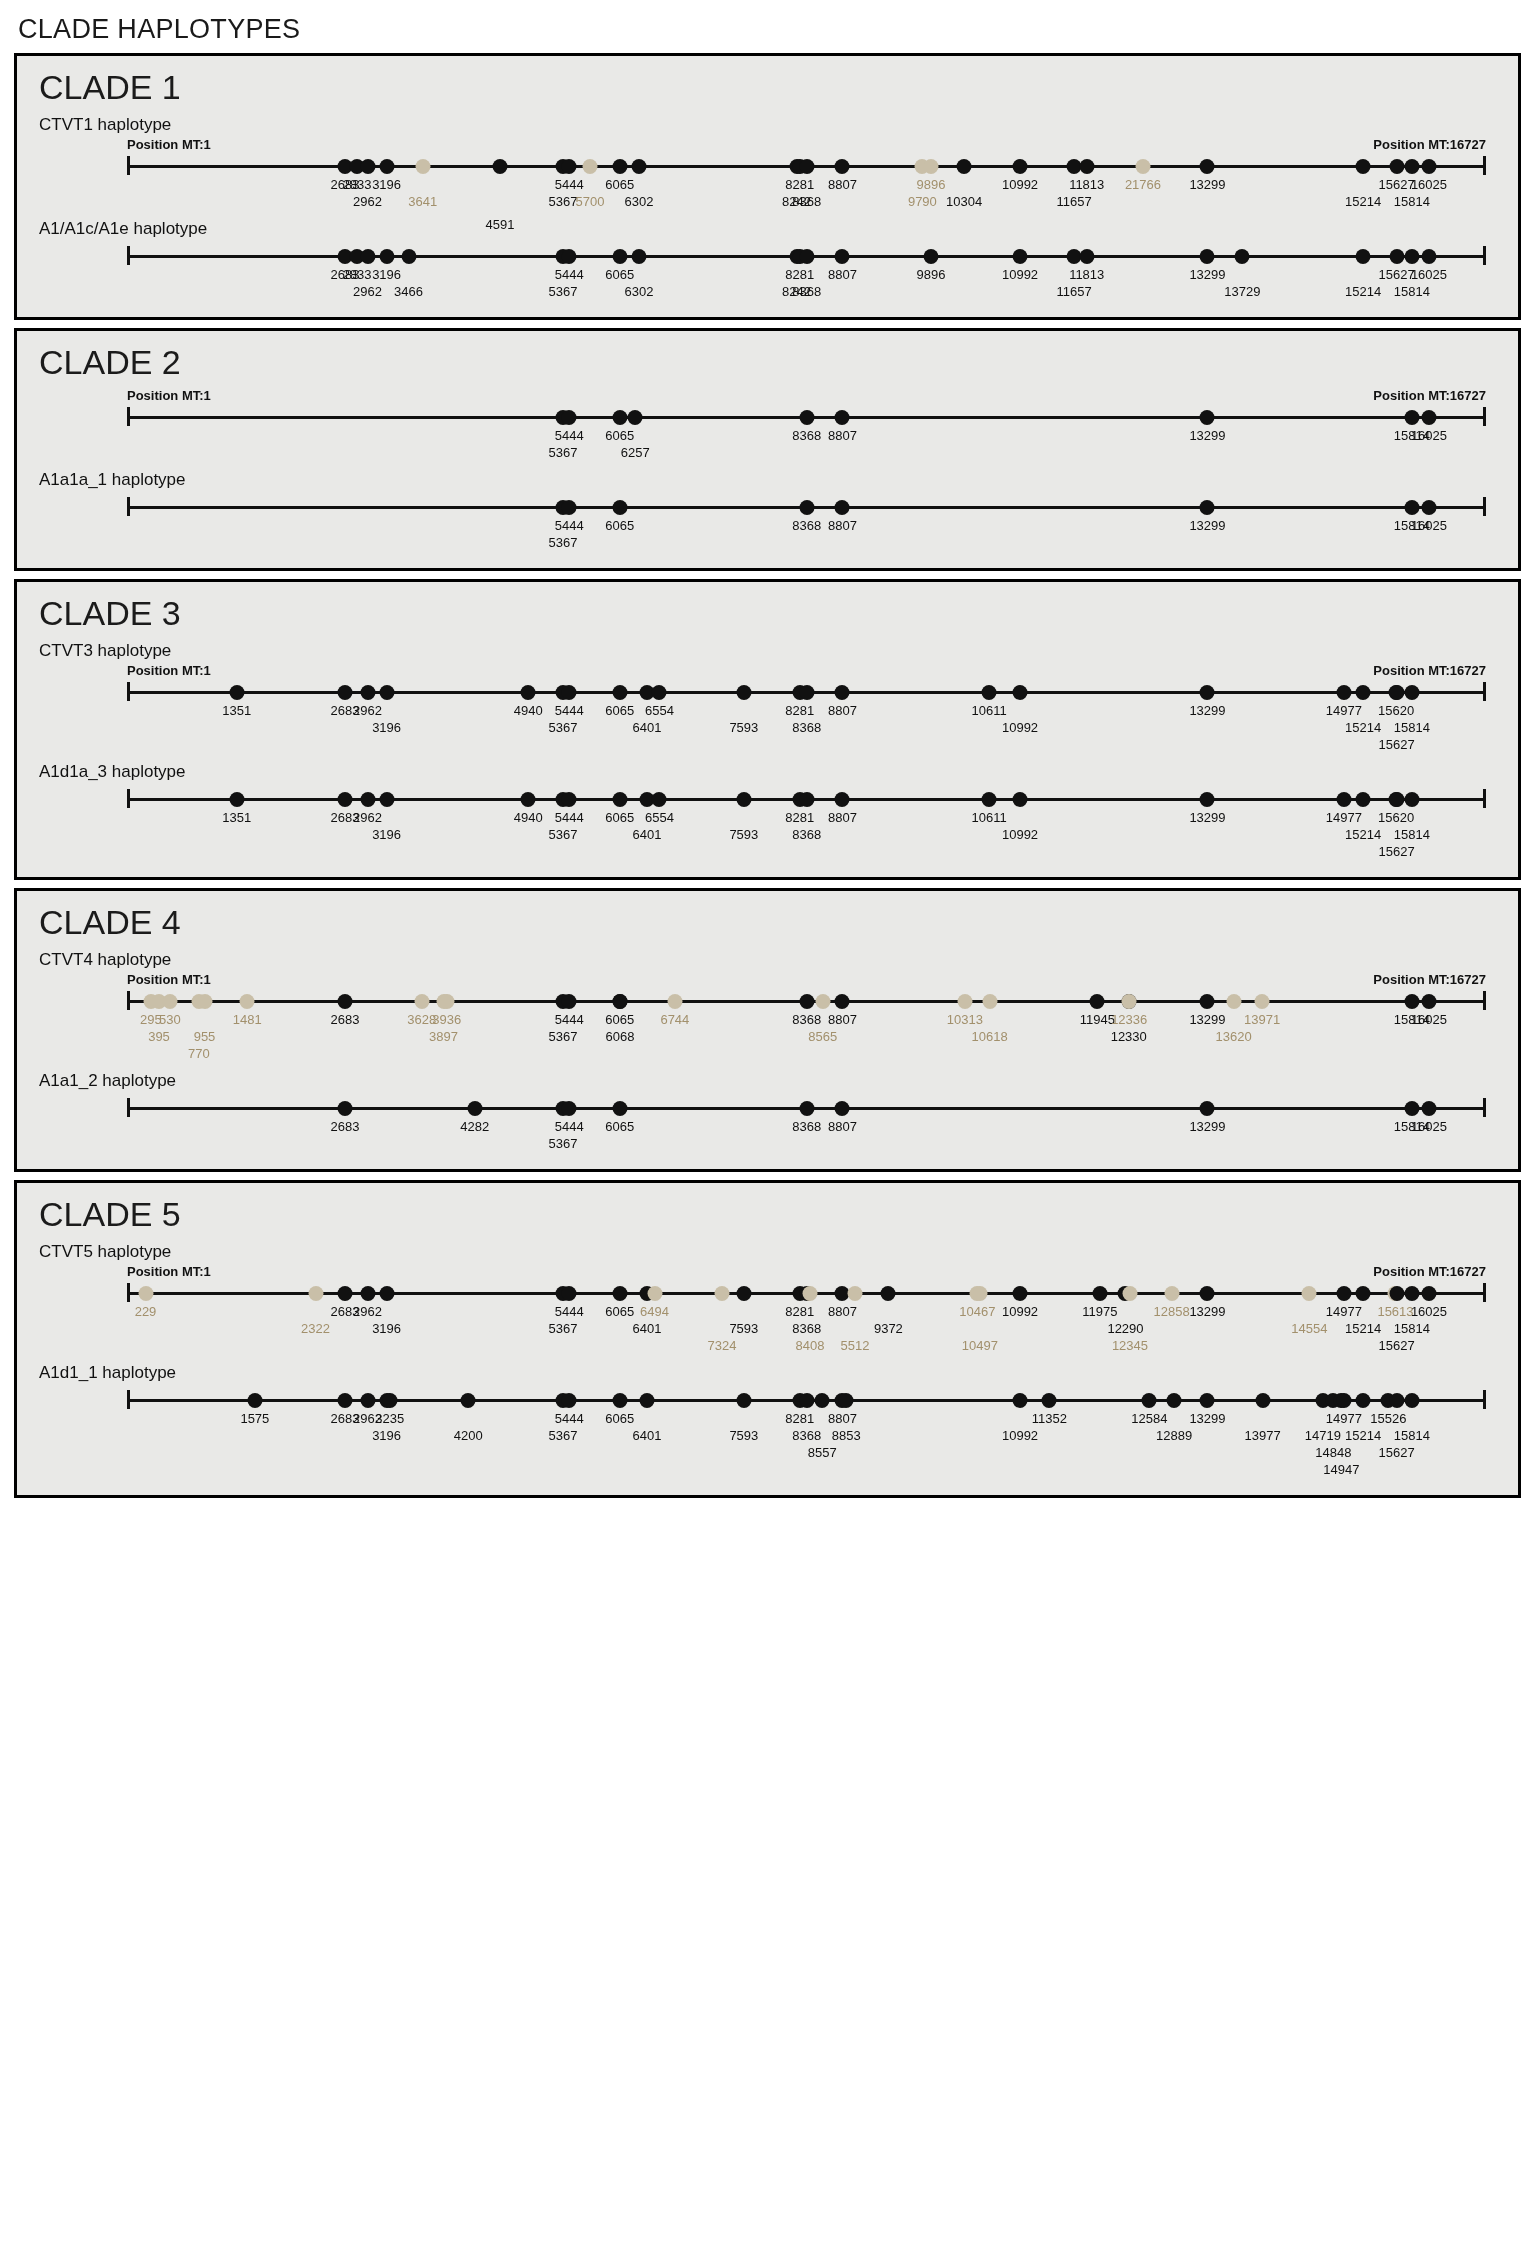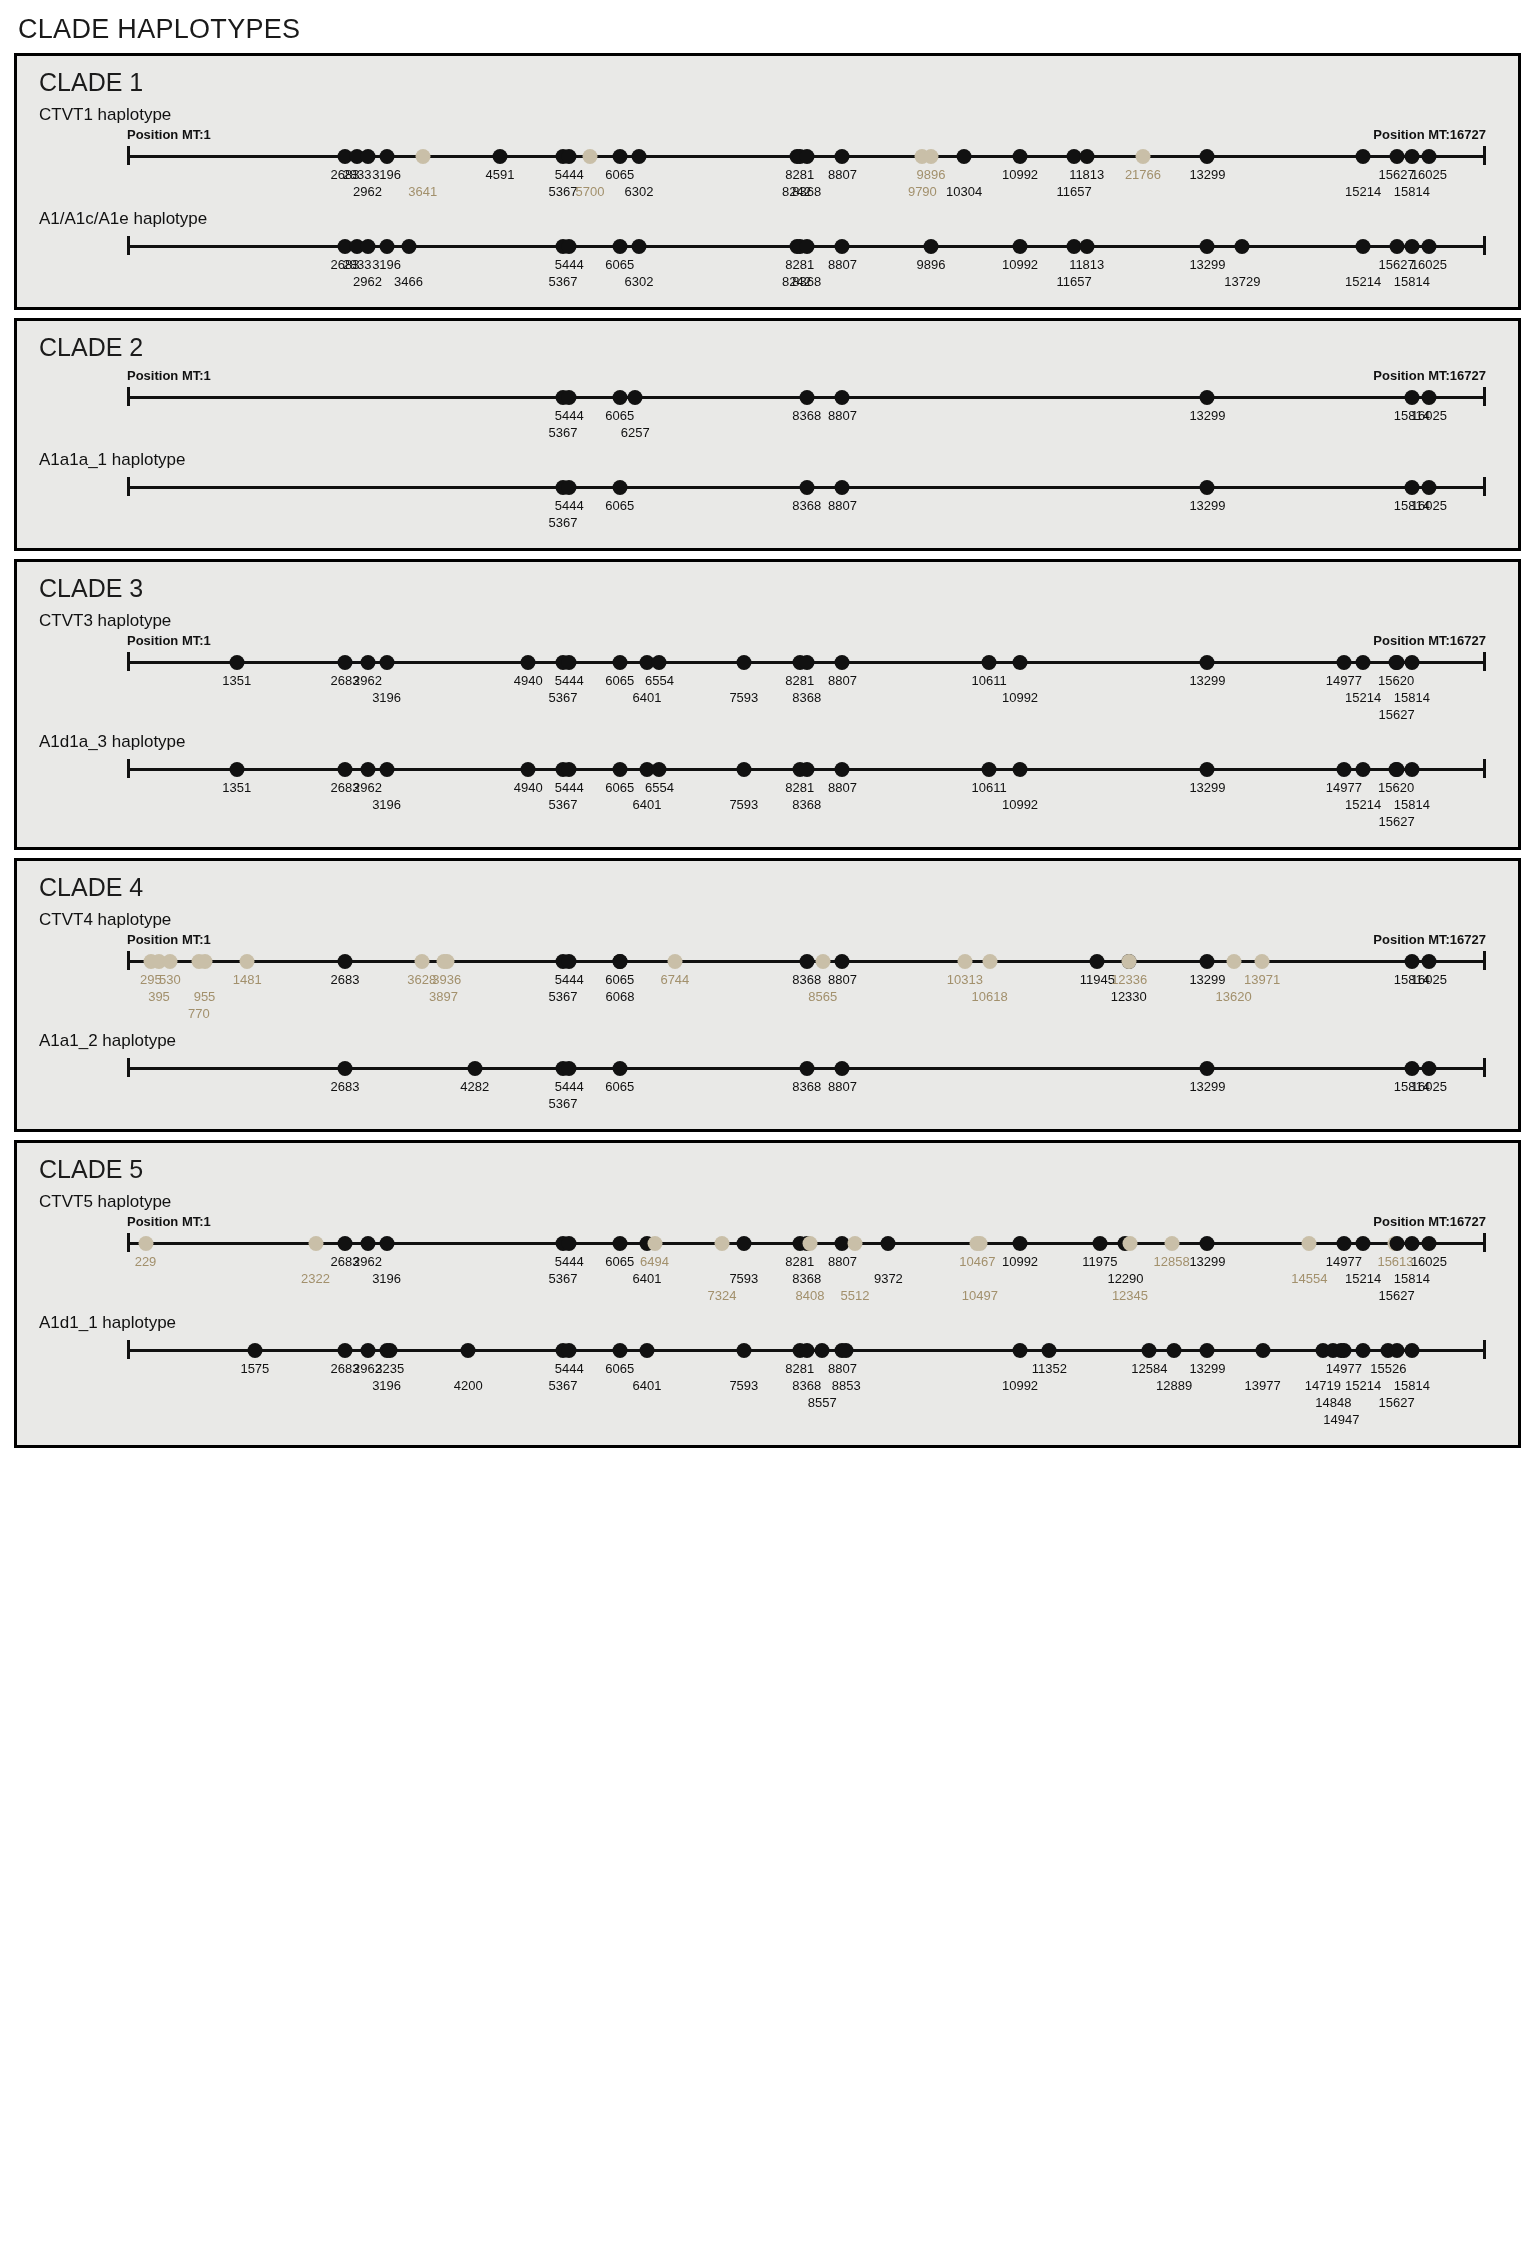--- a/index.html
+++ b/index.html
@@ -10,21 +10,21 @@
   
   .legend{border:2px solid #000;display:inline-block;padding:6px 14px 6px 10px;margin:0 0 14px 4px;background:#fff;}
   .legend-row{display:flex;align-items:center;gap:10px;height:26px;}
   .dot{border-radius:50%;display:inline-block;}
   .dot-germ{width:21px;height:21px;background:#111;}
   .dot-som{width:21px;height:21px;background:#c9bfa8;}
   .legend-label{font-size:19px;}
 
   
   .clade{border:3px solid #000;background:#e9e9e7;margin-bottom:8px;padding:10px 18px 16px 18px;box-sizing:border-box;}
-  .clade-title{font-size:25px;font-weight:400;margin:2px 0 6px 4px;color:#1b1b1b;}
+  .clade-title{font-size:34px;font-weight:400;margin:2px 0 6px 4px;color:#1b1b1b;}
   .hap-title{font-size:17px;margin:8px 0 2px 4px;color:#111;}
 
   .track{position:relative;margin-left:92px;margin-right:14px;}
   .pos-row{position:relative;height:18px;padding-left:8px;}
   .pos-left,.pos-right{position:absolute;font-size:13px;font-weight:bold;color:#111;top:0;}
   .pos-left{left:0;}
   .pos-right{right:0;}
 
   .axis-wrap{position:relative;height:22px;}
   .axis-line{position:absolute;left:0;right:0;top:10px;height:3px;background:#111;}
@@ -88,21 +88,21 @@
             <div class="pt g" title="15214" style="left: 90.9542%;"></div>
             <div class="pt g" title="15627" style="left: 93.4234%;"></div>
             <div class="pt g" title="15814" style="left: 94.5414%;"></div>
             <div class="pt g" title="16025" style="left: 95.8029%;"></div>
           </div>
           <div class="labels">
             <div class="lrow">
               <span class="lbl g" style="left: 16.0349%;">2683</span>
               <span class="lbl g" style="left: 16.9317%;">2833</span>
               <span class="lbl g" style="left: 19.102%;">3196</span>
-              <span class="lbl g" style="left: 27.4423%;">4591</span>
+              <span class="lbl g" style="left: 27.4423%; margin-top: 40px;">4591</span>
               <span class="lbl g" style="left: 32.5421%;">5444</span>
               <span class="lbl g" style="left: 36.2549%;">6065</span>
               <span class="lbl g" style="left: 49.5038%;">8281</span>
               <span class="lbl g" style="left: 52.6486%;">8807</span>
               <span class="lbl s" style="left: 59.1594%;">9896</span>
               <span class="lbl g" style="left: 65.7121%;">10992</span>
               <span class="lbl g" style="left: 70.6206%;">11813</span>
               <span class="lbl s" style="left: 74.7579%;">21766</span>
               <span class="lbl g" style="left: 79.505%;">13299</span>
               <span class="lbl g" style="left: 93.4234%;">15627</span>

